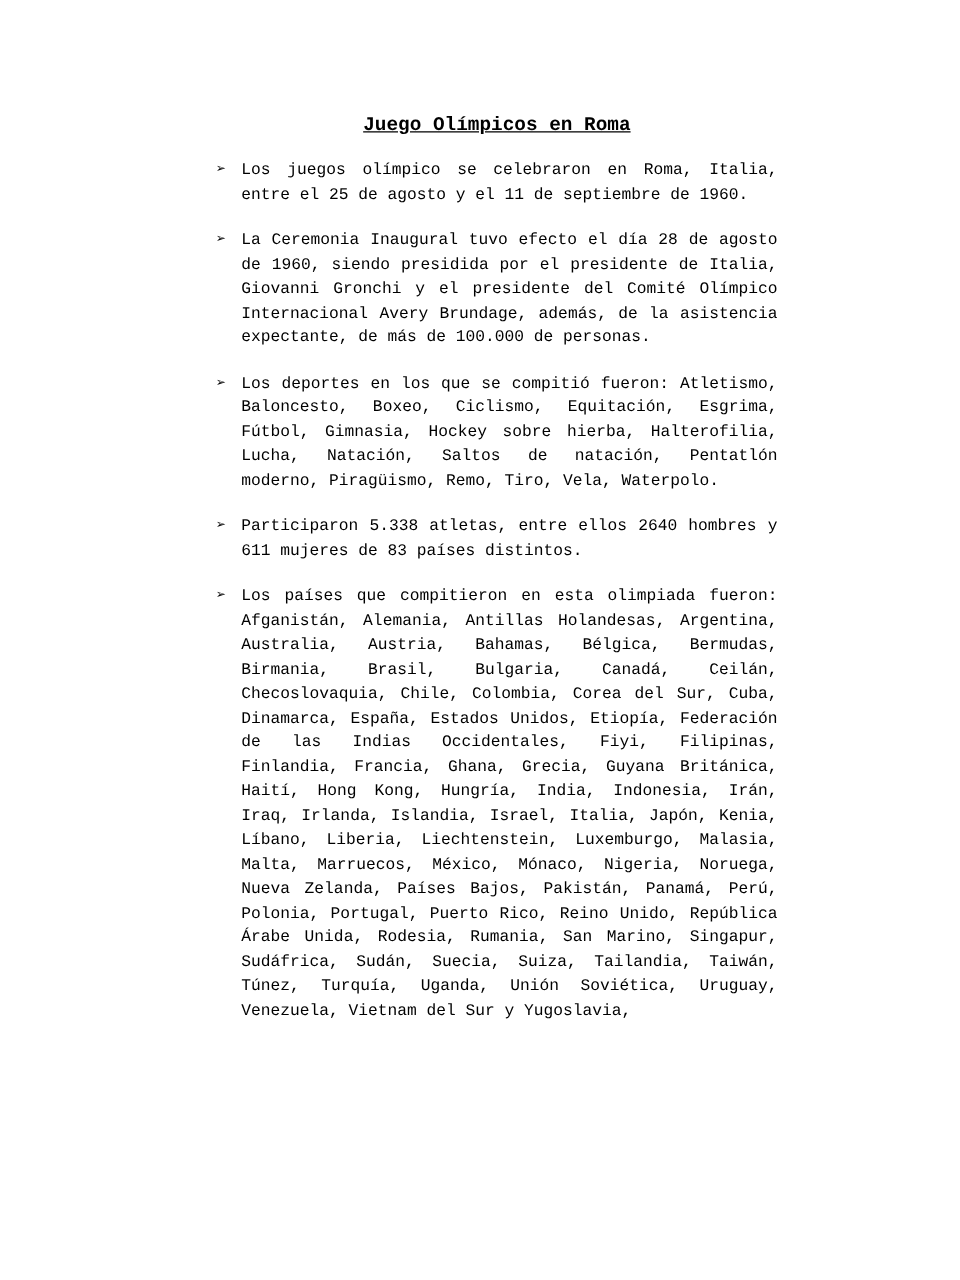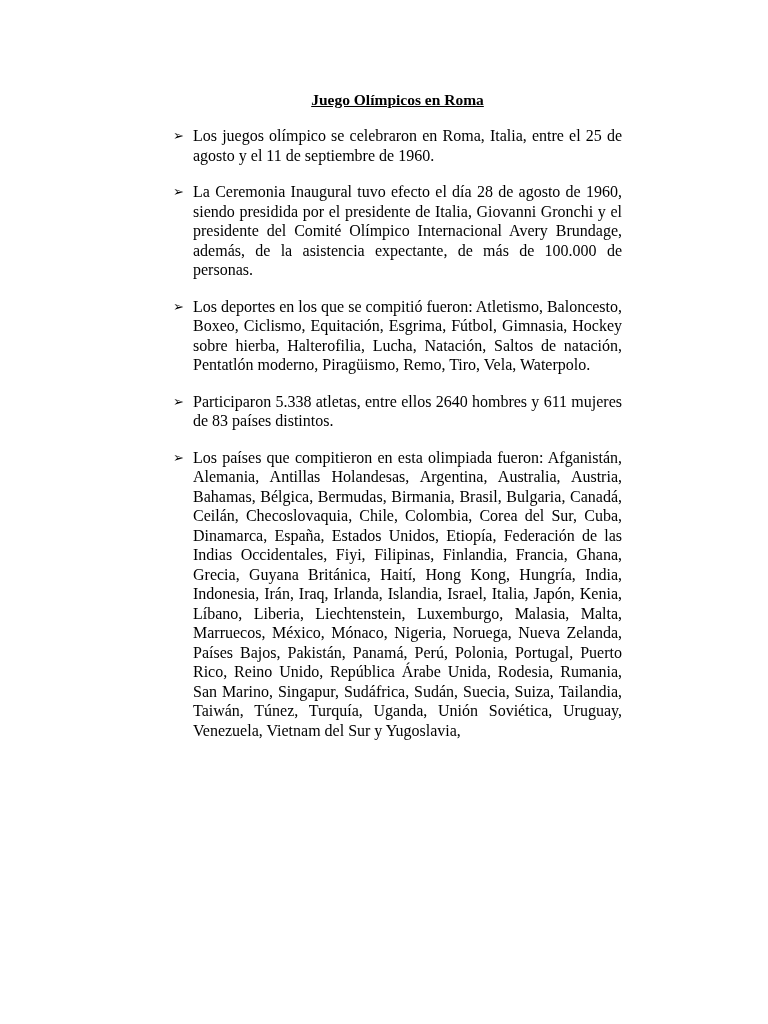--- a/index.html
+++ b/index.html
@@ -7,21 +7,21 @@
   html, body {
     background: #ffffff;
   }
 
   .page {
     position: relative;
     width: 688px;
     height: 1024px;
     margin: 0 auto;
     background: #ffffff;
-    font-family: Liberation Serif, serif;
+    font-family: Liberation Mono, monospace;
     color: #000000;
     padding: 90px 106px 40px 133px;
     overflow: hidden;
   }
 
   .doc-title {
     text-align: center;
     font-size: 15.5px;
     font-weight: bold;
     text-decoration: underline;
@@ -42,21 +42,21 @@
   .bullet .marker {
     flex: 0 0 20px;
     width: 20px;
     font-size: 13px;
     line-height: 19.5px;
     color: #000000;
   }
 
   .bullet .text {
     flex: 1 1 auto;
-    font-size: 16px;
+    font-size: 13px;
     line-height: 19.5px;
     text-align: justify;
   }
 </style>
 </head>
 <body>
 
 <div class="page">
 
   <h1 class="doc-title">Juego Olímpicos en Roma</h1>

